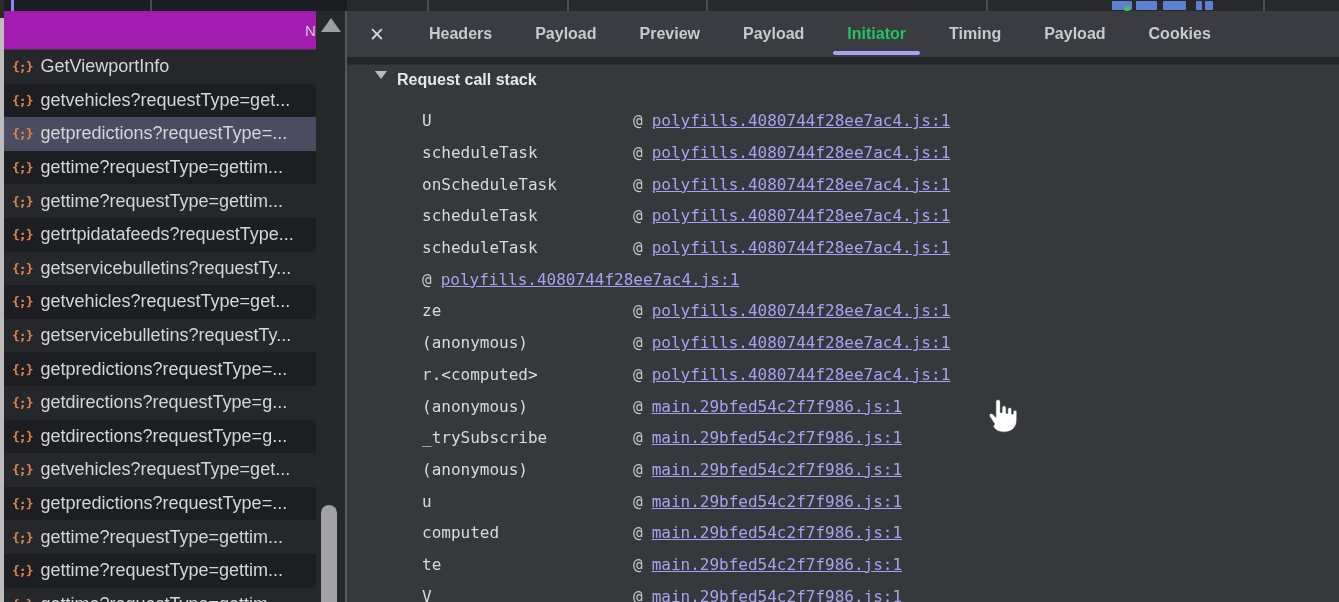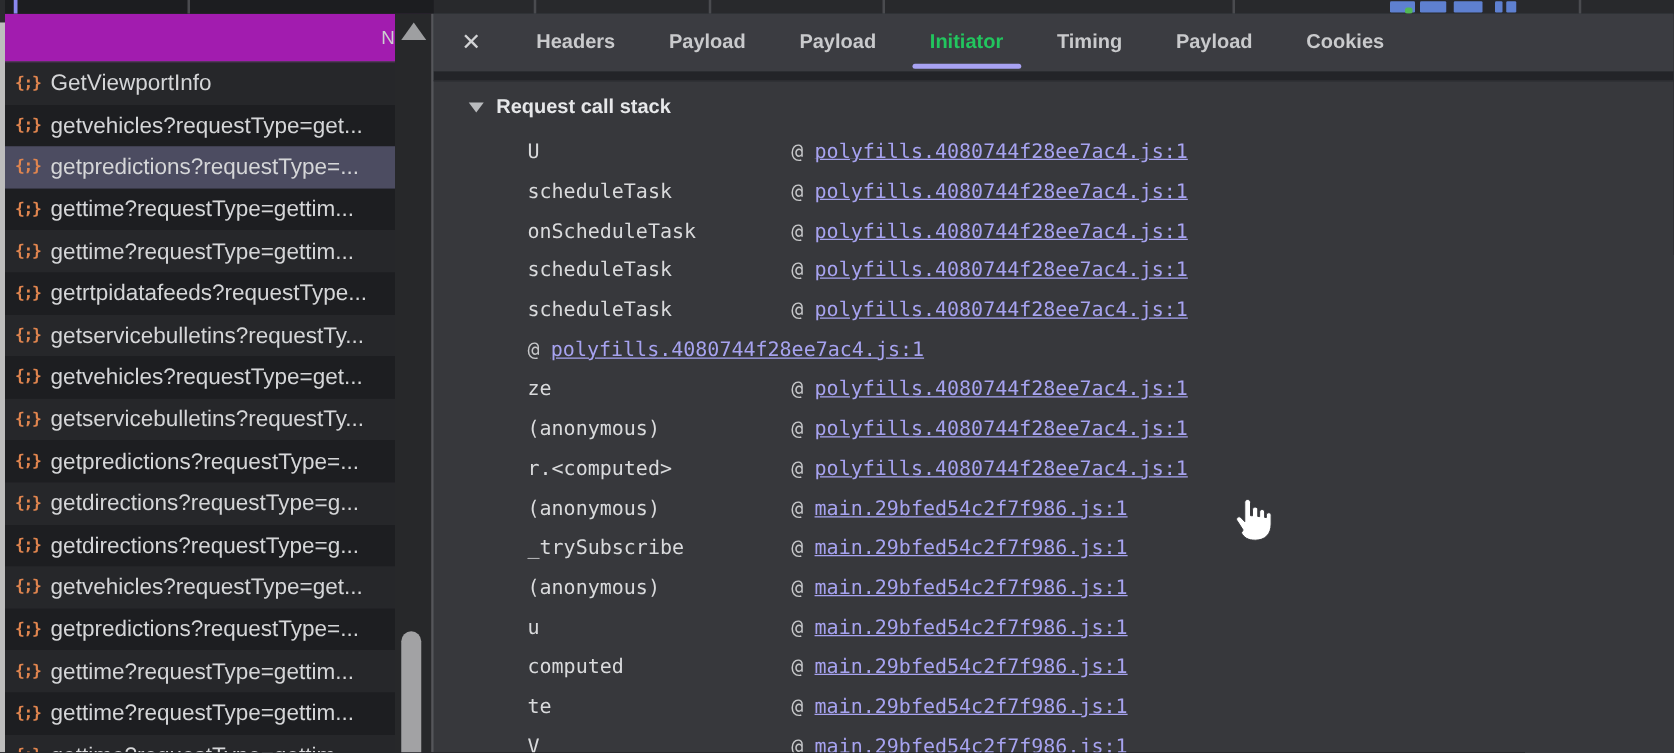--- a/index.html
+++ b/index.html
@@ -49,21 +49,21 @@
   .close-btn { width:24px; margin-left:18px; color:#d2d3d5; font-size:19px; text-align:center; cursor:default; }
   .tabs { display:flex; margin-left:26px; gap:15px; height:100%; align-items:center; }
   .tab { position:relative; height:100%; display:flex; align-items:center; padding:12px 14px;
          color:#c9cacc; font-size:16px; font-weight:bold; }
   .tab.active { color:#22c55e; }
   .tab.active::after { content:""; position:absolute; left:0; right:0; bottom:2px; height:4px;
                        border-radius:3px; background:#a8a2f3; }
   .tab-under-band { height:8px; background:#232428; border-bottom:1px solid #2c2d31; }
 
   .detail-content { padding-top:6px; }
-  .section-header { display:flex; align-items:center; height:30px; padding-left:28px; }
+  .section-header { display:flex; height:30px; padding-left:28px; }
   .disclosure-triangle { width:0; height:0; border-left:6px solid transparent; border-right:6px solid transparent;
                          border-top:8px solid #b9bbbe; margin-right:10px; }
   .section-title { color:#e6e7e9; font-size:16px; font-weight:bold; }
 
   .stack-list { margin-top:4px; }
   .stack-row { display:flex; align-items:center; height:31.7px; padding-left:75px;
                font-family:"DejaVu Sans Mono","Liberation Mono",monospace; font-size:16px; }
   .fn { width:211px; color:#d9dadc; white-space:nowrap; }
   .at { color:#c6c7c9; margin-right:9px; }
   .file-link { color:#a7a3f0; text-decoration:underline; white-space:nowrap; cursor:pointer; }
@@ -198,20 +198,23 @@
       <div class="tabs">
 
           <div class="tab odd">
             <span>Headers</span>
           </div>
 
           <div class="tab even">
             <span>Payload</span>
           </div>
 
+          <div class="tab odd">
+            <span>Preview</span>
+          </div>
 
           <div class="tab even">
             <span>Payload</span>
           </div>
 
           <div class="tab odd active">
             <span>Initiator</span>
           </div>
 
           <div class="tab even">

